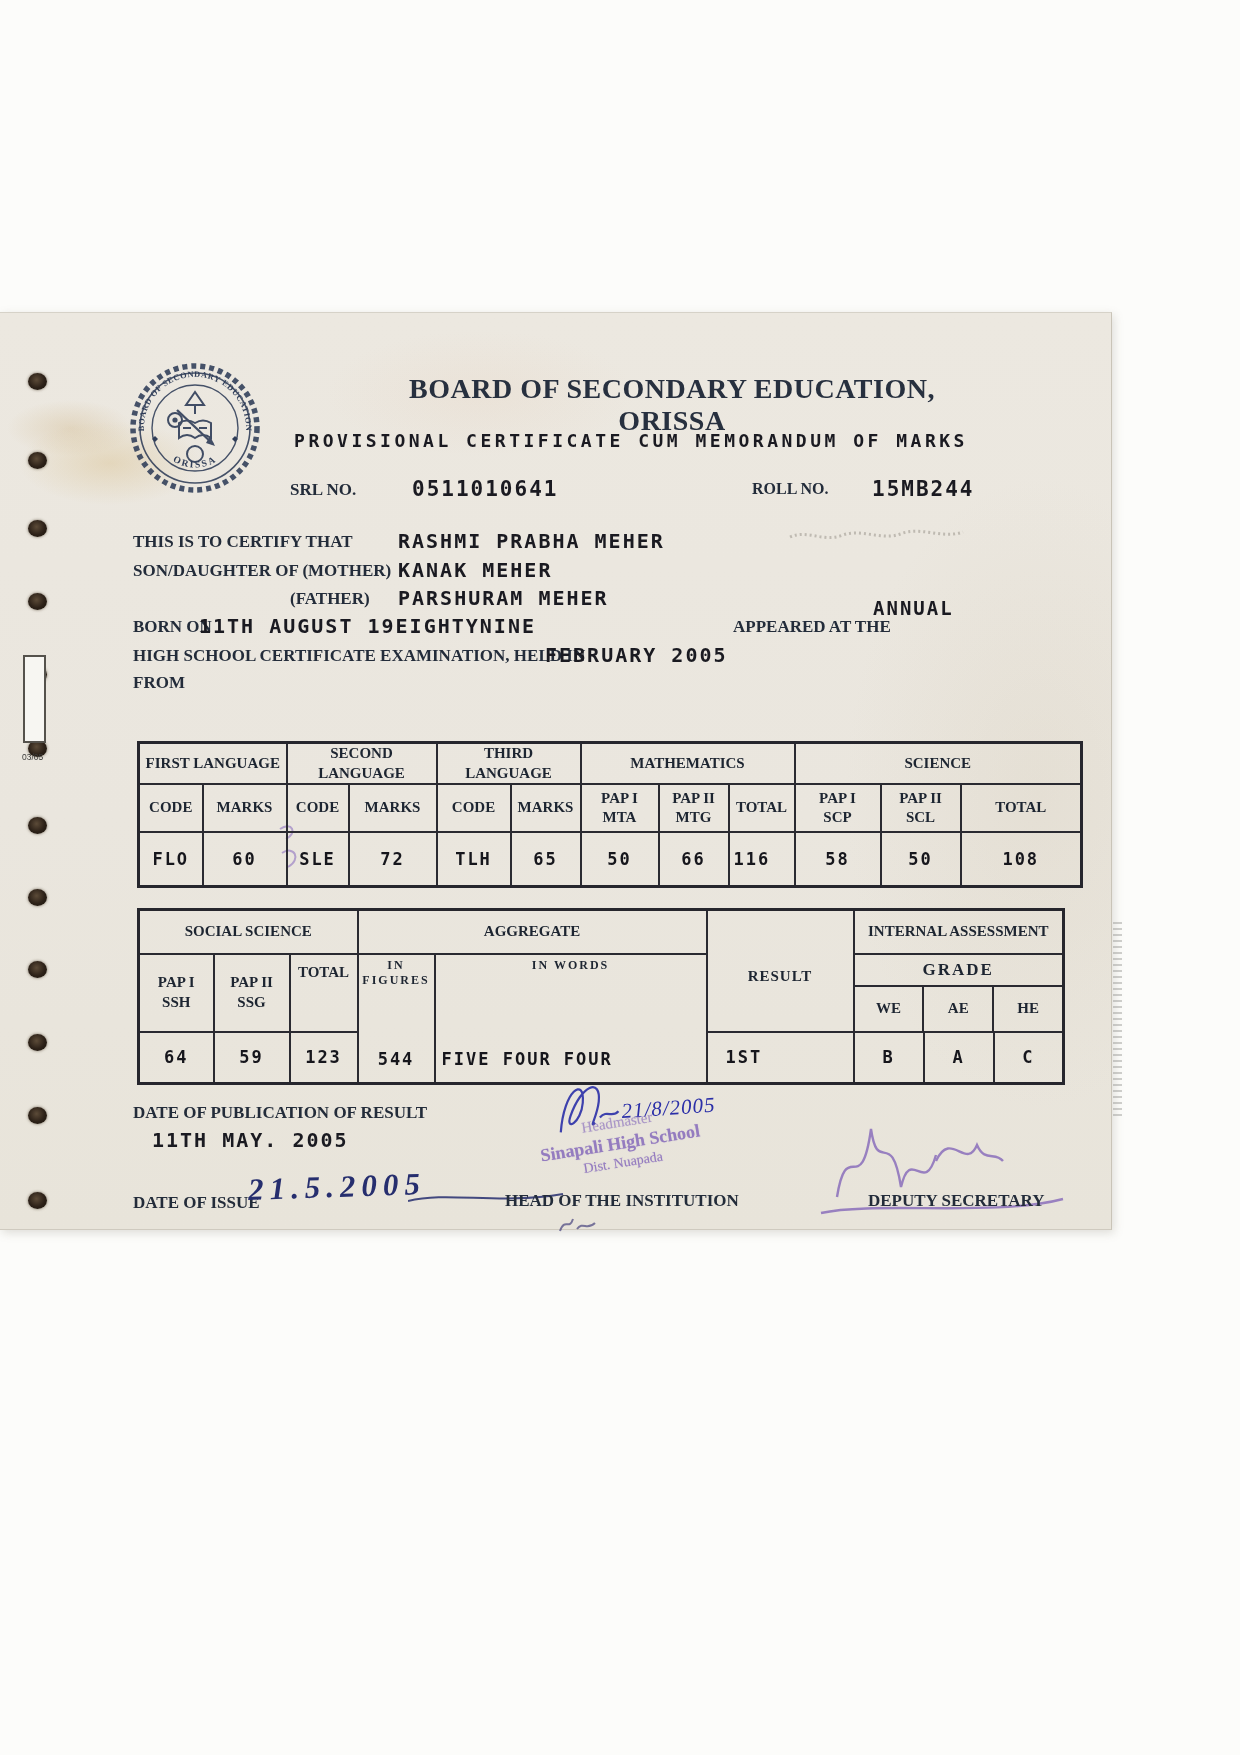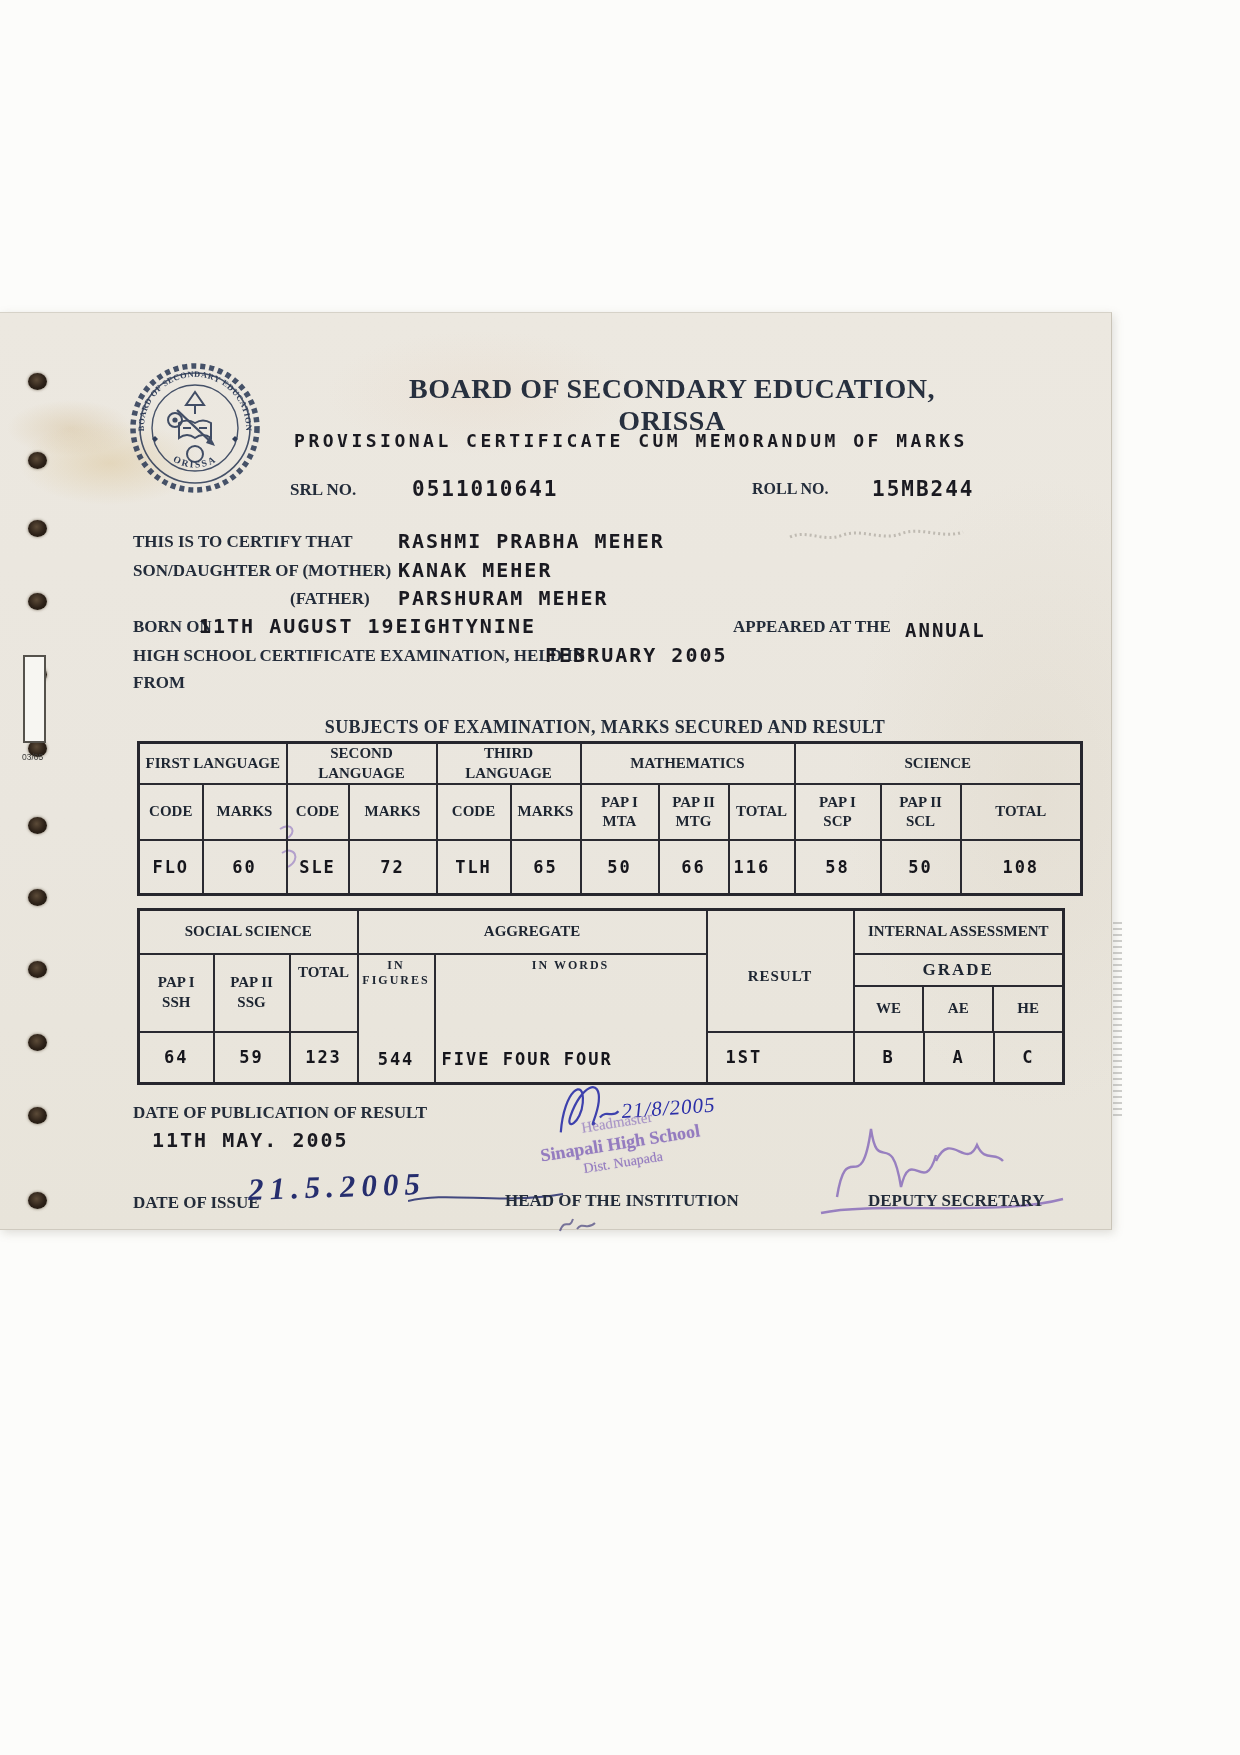--- a/index.html
+++ b/index.html
@@ -120,32 +120,31 @@
 
     <div class="abs lbl" style="left:133px;top:248px;font-size:17px;">SON/DAUGHTER OF (MOTHER)</div>
     <div class="abs dm" style="left:398px;top:245px;font-size:20px;">KANAK MEHER</div>
 
     <div class="abs lbl" style="left:290px;top:276px;font-size:17px;">(FATHER)</div>
     <div class="abs dm" style="left:398px;top:273px;font-size:20px;">PARSHURAM MEHER</div>
 
     <div class="abs lbl" style="left:133px;top:304px;font-size:17px;">BORN ON</div>
     <div class="abs dm" style="left:199px;top:301px;font-size:20px;">11TH AUGUST 19EIGHTYNINE</div>
     <div class="abs lbl" style="left:733px;top:304px;font-size:17px;">APPEARED AT THE</div>
-    <div class="abs dm" style="left:873px;top:306px;font-size:19px;margin-left:32px;">ANNUAL</div>
+    <div class="abs dm" style="left:873px;top:284px;font-size:19px;">ANNUAL</div>
 
     <div class="abs lbl" style="left:133px;top:333px;font-size:17px;">HIGH SCHOOL CERTIFICATE EXAMINATION, HELD IN</div>
     <div class="abs dm" style="left:545px;top:330px;font-size:20px;">FEBRUARY 2005</div>
 
     <div class="abs lbl" style="left:133px;top:360px;font-size:17px;">FROM</div>
 
     <svg class="abs" style="left:272px;top:506px;" width="40" height="62" viewBox="0 0 40 62">
       <path d="M8,10 C20,2 26,14 14,20 M10,34 C22,26 30,40 16,48" fill="none" stroke="#8566bd" stroke-width="2" opacity="0.55"></path>
     </svg>
 
-    <div class="abs lbl" style="left:95px;top:404px;width:1020px;text-align:center;font-size:18px;letter-spacing:0.4px;">SUBJECTS OF EXAMINATION, MARKS SECURED AND RESULT</div>
 
     <table class="mt" style="left:137px;top:428px;">
       <colgroup>
         <col style="width:64px">
           <col style="width:84px">
           <col style="width:62px">
           <col style="width:88px">
         <col style="width:74px">
           <col style="width:70px">
           <col style="width:78px">
@@ -156,21 +155,21 @@
           <col style="width:121px">
       </colgroup>
       <tbody>
           <tr style="height:38px">
         <th colspan="2">FIRST LANGUAGE</th>
         <th colspan="2" class="narrow">SECOND LANGUAGE</th>
         <th colspan="2" class="narrow">THIRD LANGUAGE</th>
         <th colspan="3">MATHEMATICS</th>
         <th colspan="3">SCIENCE</th>
       </tr>
-      <tr style="height:56px">
+      <tr style="height:48px">
         <th>CODE</th>
         <th>MARKS</th>
         <th>CODE</th>
         <th>MARKS</th>
         <th>CODE</th>
         <th>MARKS</th>
         <th><span>PAP I</span><span class="blk">MTA</span></th>
         <th><span>PAP II</span><span class="blk">MTG</span></th>
         <th>TOTAL</th>
         <th><span>PAP I</span><span class="blk">SCP</span></th>

